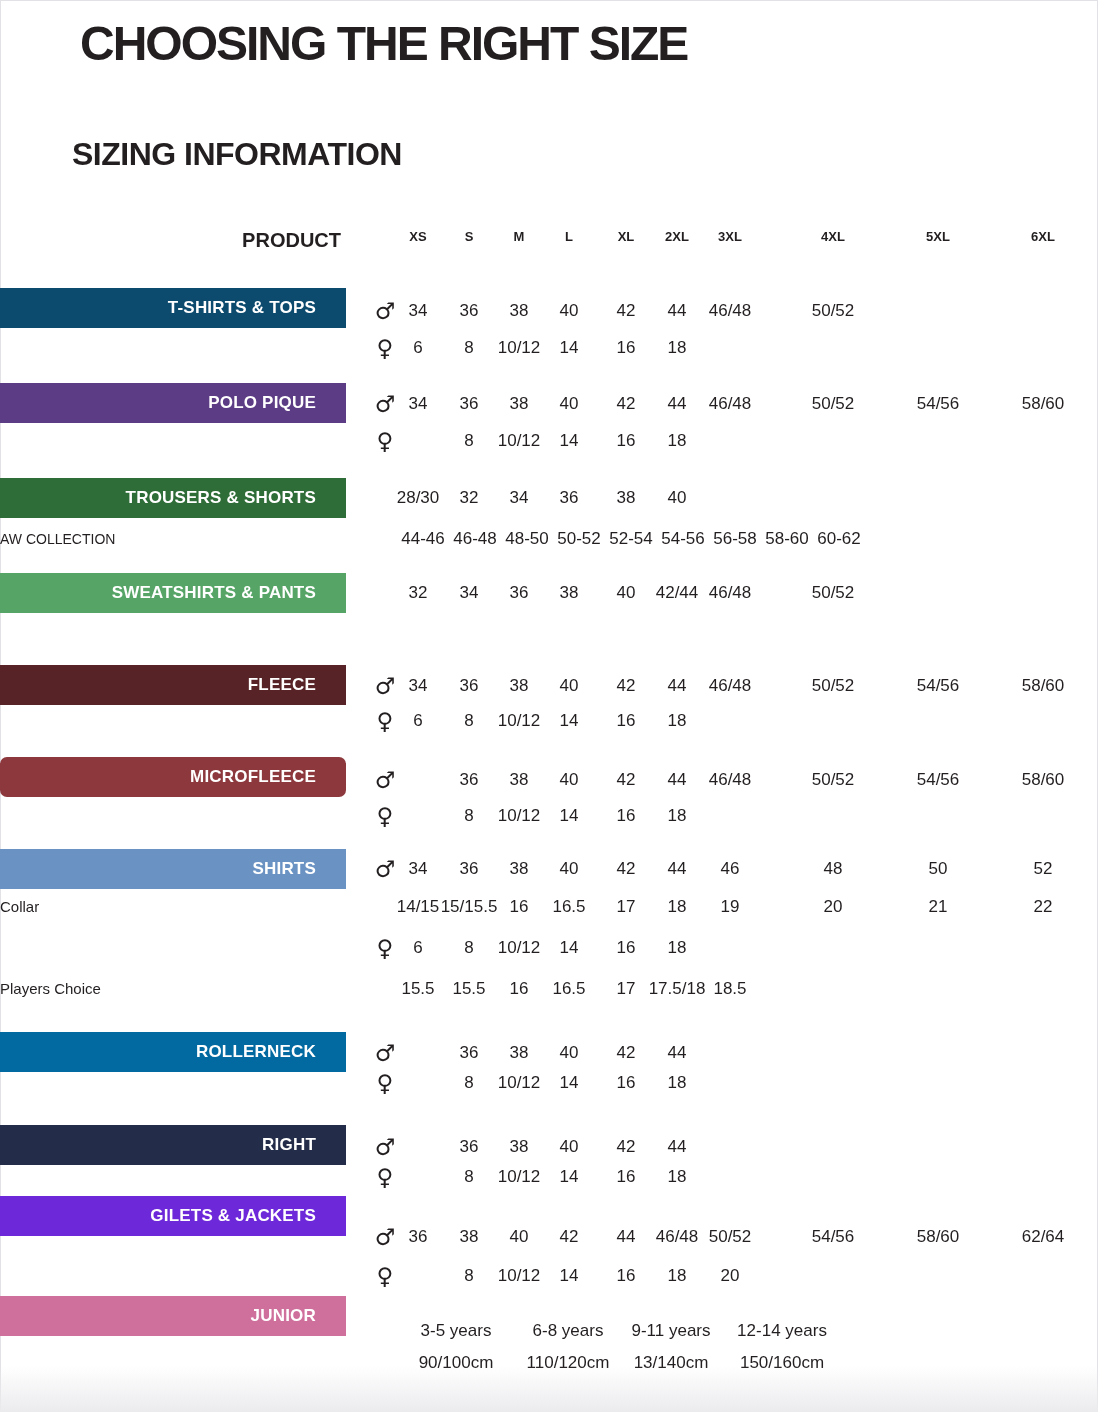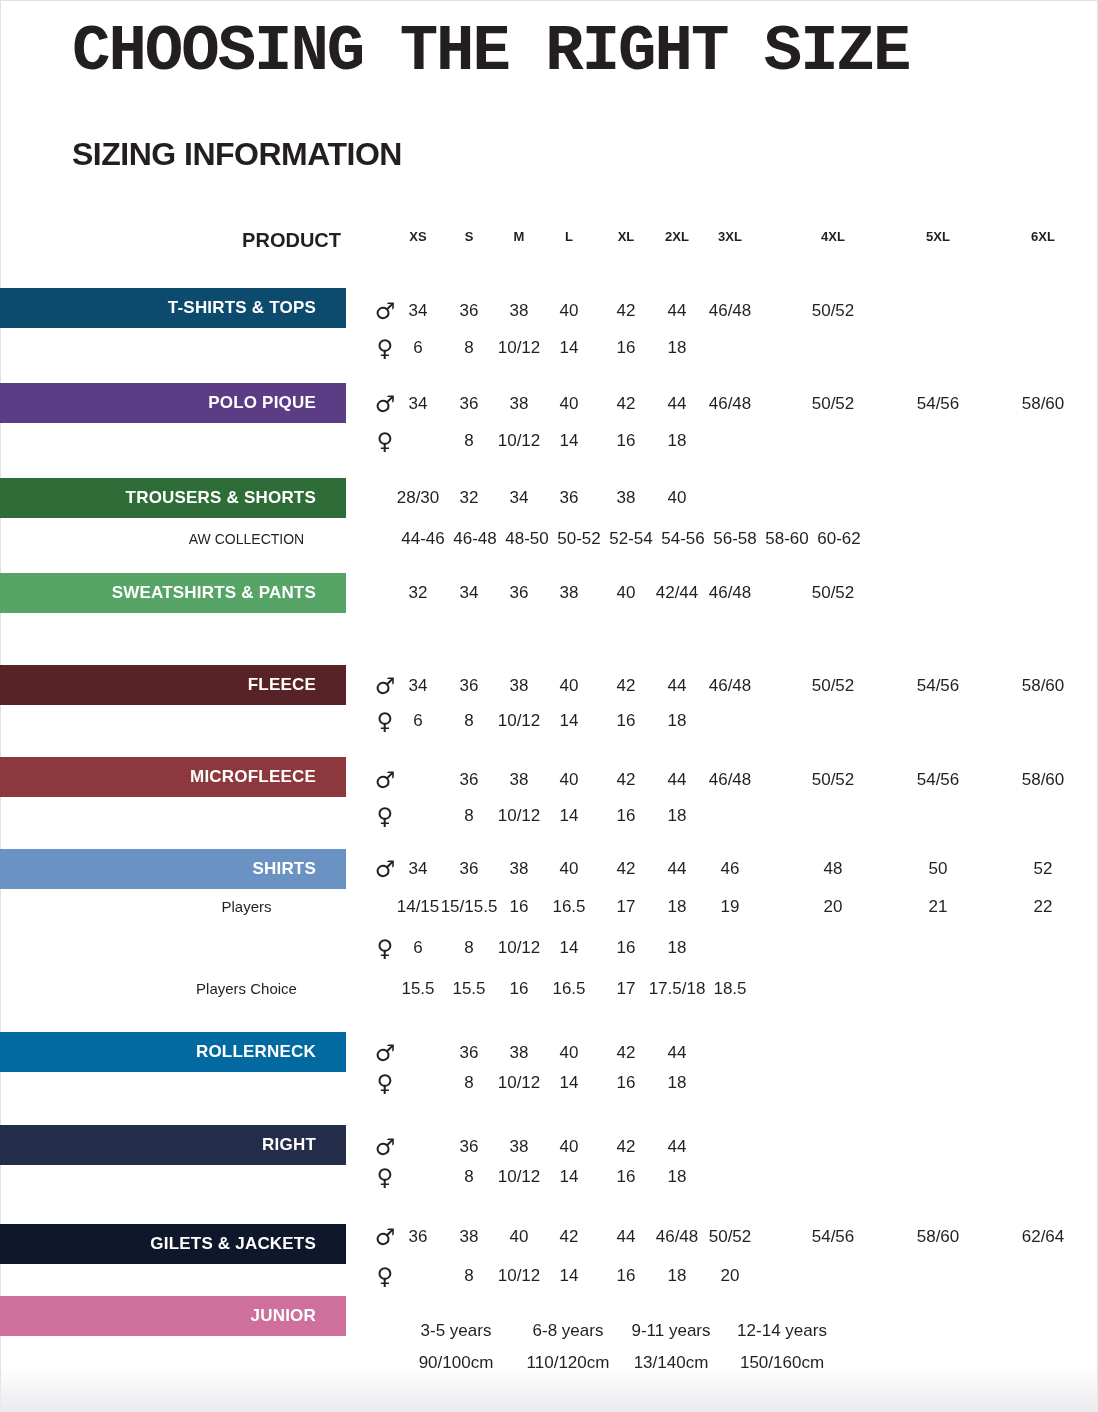--- a/index.html
+++ b/index.html
@@ -1,33 +1,33 @@
 <!DOCTYPE html>
 <html><head>
 <meta charset="utf-8">
 <style>
   html,body { margin:0; padding:0; background:#fff; }
   .page {
     position:relative; width:1098px; height:1412px; background:#ffffff;
     font-family:"Liberation Sans", sans-serif; color:#231f20; overflow:hidden;
     box-shadow: inset 0 0 0 1px #e2e2e6;
   }
-  .title { position:absolute; left:72px; top:16px; font-size:64px; font-weight:bold; letter-spacing:-2px; white-space:nowrap;font-family:Liberation Mono, monospace; }
+  .title { position:absolute; left:80px; top:16px; font-size:48px; font-weight:bold; letter-spacing:-2px; white-space:nowrap; }
   .subtitle { position:absolute; left:72px; top:136px; font-size:32px; font-weight:bold; letter-spacing:-0.5px; }
 
   .product-hdr { position:absolute; top:229px; left:191px; width:150px; text-align:right; font-weight:bold; font-size:20px; }
   .col-hdr { position:absolute; top:229px; width:76px; text-align:center; font-weight:bold; font-size:13px; }
 
   .banner { position:absolute; left:0; width:346px; height:40px; }
   .banner-label { display:block; line-height:40px; text-align:right; padding-right:30px; color:#ffffff; font-weight:bold; font-size:17px; letter-spacing:0.2px; white-space:nowrap; }
 
   .row { position:absolute; left:0; width:1098px; height:20px; font-size:17px; }
   .v { position:absolute; width:76px; text-align:center; line-height:20px; white-space:nowrap; }
   .g { position:absolute; left:369px; width:32px; top:-4px; height:28px; text-align:center; font-family:"DejaVu Sans", sans-serif; font-size:23px; line-height:28px; }
-  .sub-label { position:absolute; left:0; width:397px; text-align:center; line-height:20px; font-size:15px; white-space:nowrap;padding-left:48px; }
+  .sub-label { position:absolute; left:0; width:397px; text-align:left; line-height:20px; font-size:15px; white-space:nowrap; }
   .sub-label.sm { font-size:14px; letter-spacing:0; }
 
   .c0{left:380px}.c1{left:431px}.c2{left:481px}.c3{left:531px}.c4{left:588px}
   .c5{left:639px}.c6{left:692px}.c7{left:795px}.c8{left:900px}.c9{left:1005px}
 
   .a { position:absolute; width:60px; text-align:center; line-height:20px; white-space:nowrap; }
   .a0{left:393px}.a1{left:445px}.a2{left:497px}.a3{left:549px}.a4{left:601px}
   .a5{left:653px}.a6{left:705px}.a7{left:757px}.a8{left:809px}
 
   .j { position:absolute; width:130px; text-align:center; line-height:20px; white-space:nowrap; }
@@ -162,21 +162,21 @@
   <div class="row" style="top:711px">
     <span class="g">♀</span>
     <span class="v c0">6</span>
     <span class="v c1">8</span>
     <span class="v c2">10/12</span>
     <span class="v c3">14</span>
     <span class="v c4">16</span>
     <span class="v c5">18</span>
   </div>
 
-  <div class="banner" style="top: 757px; background-color: rgb(140, 56, 60);">
+  <div class="banner" style="top: 757px; background-color: rgb(140, 56, 60); border-radius: 7px;">
     <span class="banner-label">MICROFLEECE</span>
   </div>
   <div class="row" style="top:770px">
     <span class="g">♂</span>
     <span class="v c1">36</span>
     <span class="v c2">38</span>
     <span class="v c3">40</span>
     <span class="v c4">42</span>
     <span class="v c5">44</span>
     <span class="v c6">46/48</span>
@@ -203,21 +203,21 @@
     <span class="v c2">38</span>
     <span class="v c3">40</span>
     <span class="v c4">42</span>
     <span class="v c5">44</span>
     <span class="v c6">46</span>
     <span class="v c7">48</span>
     <span class="v c8">50</span>
     <span class="v c9">52</span>
   </div>
   <div class="row" style="top:897px">
-    <span class="sub-label">Players</span>
+    <span class="sub-label">Collar</span>
     <span class="v c0">14/15</span>
     <span class="v c1">15/15.5</span>
     <span class="v c2">16</span>
     <span class="v c3">16.5</span>
     <span class="v c4">17</span>
     <span class="v c5">18</span>
     <span class="v c6">19</span>
     <span class="v c7">20</span>
     <span class="v c8">21</span>
     <span class="v c9">22</span>
@@ -275,21 +275,21 @@
   </div>
   <div class="row" style="top:1167px">
     <span class="g">♀</span>
     <span class="v c1">8</span>
     <span class="v c2">10/12</span>
     <span class="v c3">14</span>
     <span class="v c4">16</span>
     <span class="v c5">18</span>
   </div>
 
-  <div class="banner" style="top: 1224px; background-color: #0f172a;">
+  <div class="banner" style="top: 1196px; background-color: #6d28d9;">
     <span class="banner-label">GILETS &amp; JACKETS</span>
   </div>
   <div class="row" style="top:1227px">
     <span class="g">♂</span>
     <span class="v c0">36</span>
     <span class="v c1">38</span>
     <span class="v c2">40</span>
     <span class="v c3">42</span>
     <span class="v c4">44</span>
     <span class="v c5">46/48</span>

